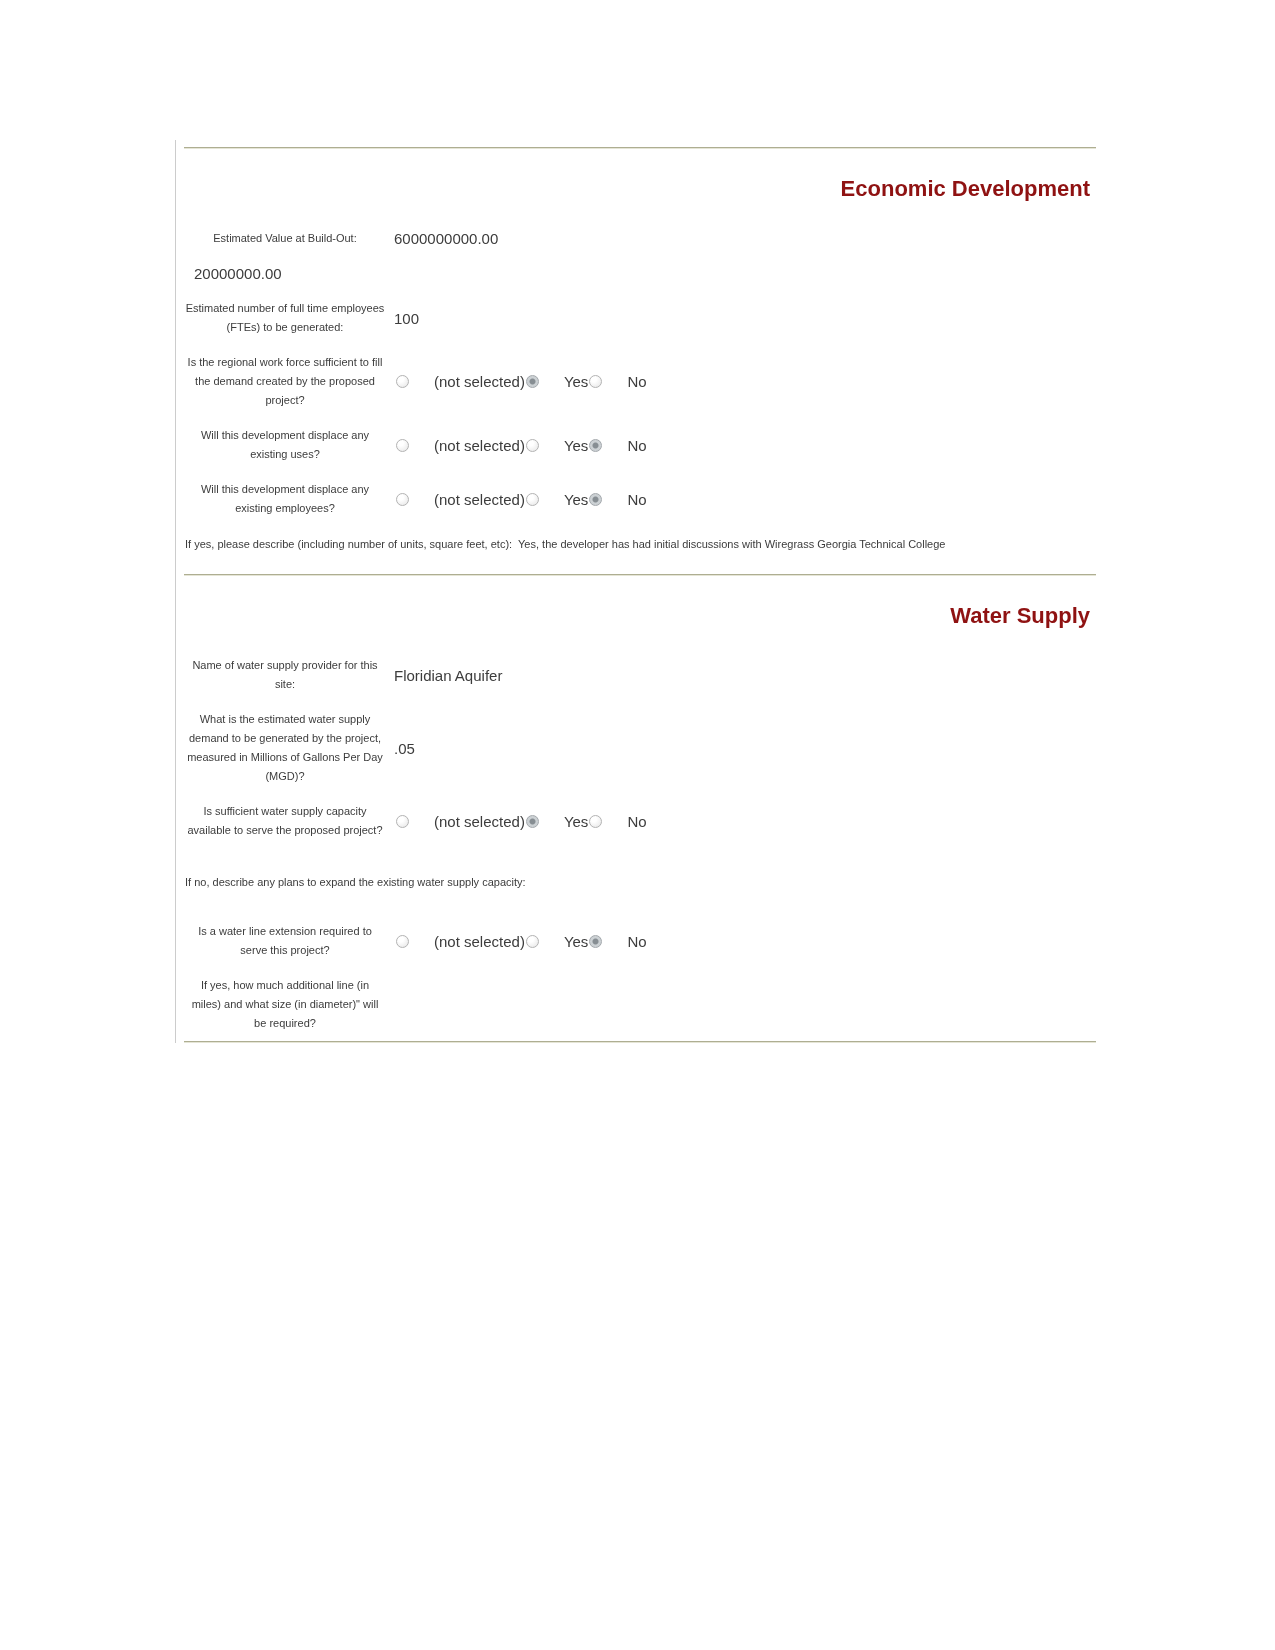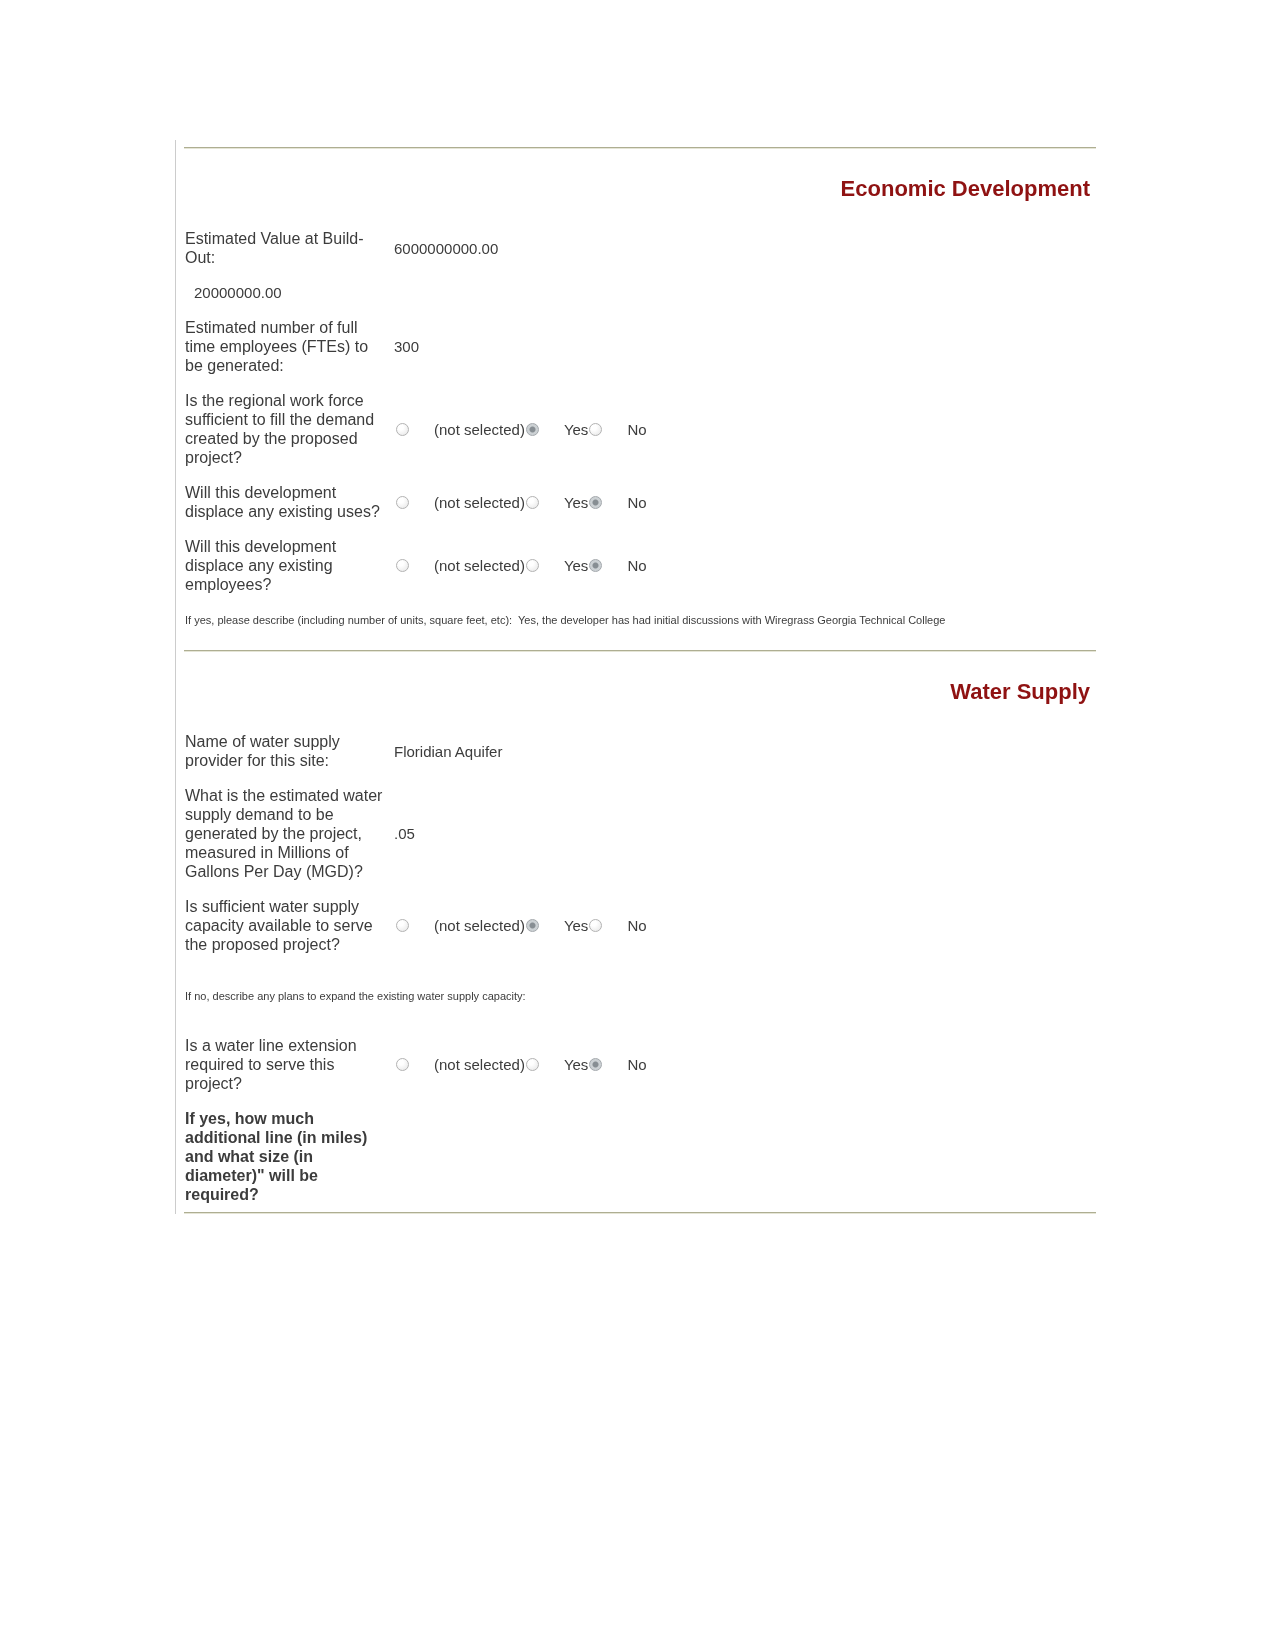--- a/index.html
+++ b/index.html
@@ -35,22 +35,23 @@
     margin: 27px 0 27px 0;
   }
   .row {
     display: flex;
     align-items: center;
     margin-bottom: 16px;
   }
   .label {
     flex: 0 0 200px;
     width: 200px;
-    font-size: 16px;
+    font-size: 11px;
     line-height: 19px;
+    text-align: center;
   }
   .value {
     margin-left: 9px;
     font-size: 15px;
     line-height: 19px;
     min-height: 19px;
   }
   .radio-group {
     margin-left: 11px;
     display: flex;
@@ -73,39 +74,39 @@
     background: radial-gradient(circle, #878e93 0 2.5px, #ccd1d4 3.5px 100%);
   }
   .opt-label { margin-right: 1px; }
   .note {
     font-size: 11px;
     line-height: 20px;
     margin: 32px 0 30px 0;
     white-space: pre-wrap;
   }
   .section .note:last-child { margin: 12px 0 20px 0; }
-  .section:last-of-type .row:last-child { margin-bottom: 6px; font-weight: bold; }
+  .section:last-of-type .row:last-child { margin-bottom: 6px; }
 </style>
 </head>
 <body>
 
 <div class="content">
     <hr class="divider first">
     <section class="section">
       <h2 class="section-title">Economic Development</h2>
       <div class="row">
         <div class="label">Estimated Value at Build-Out:</div>
         <div class="value">6000000000.00</div>
       </div>
       <div class="row">
         <div class="value">20000000.00</div>
       </div>
       <div class="row">
         <div class="label">Estimated number of full time employees (FTEs) to be generated:</div>
-        <div class="value">300</div>
+        <div class="value">100</div>
       </div>
       <div class="row">
         <div class="label">Is the regional work force sufficient to fill the demand created by the proposed project?</div>
         <div class="radio-group">
           <span class="opt">
             <span class="radio"></span>
             <span class="opt-label">(not selected)</span>
           </span>
           <span class="opt">
             <span class="radio selected"></span>

